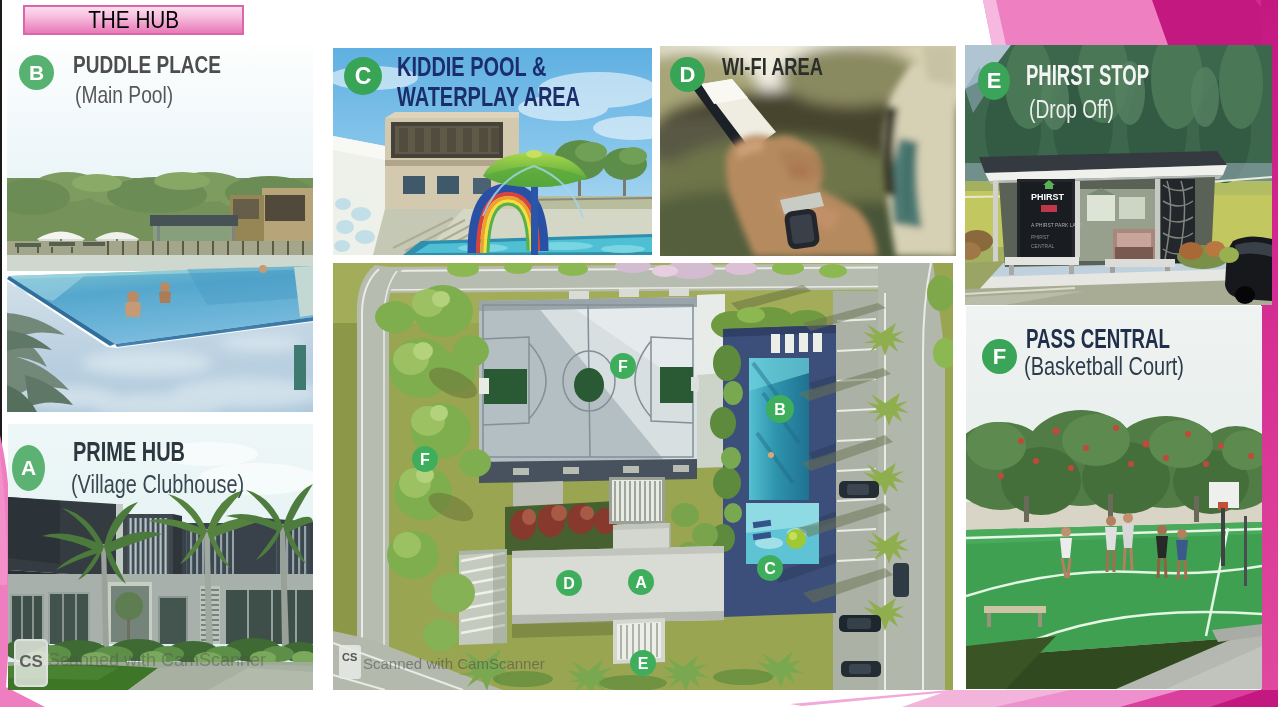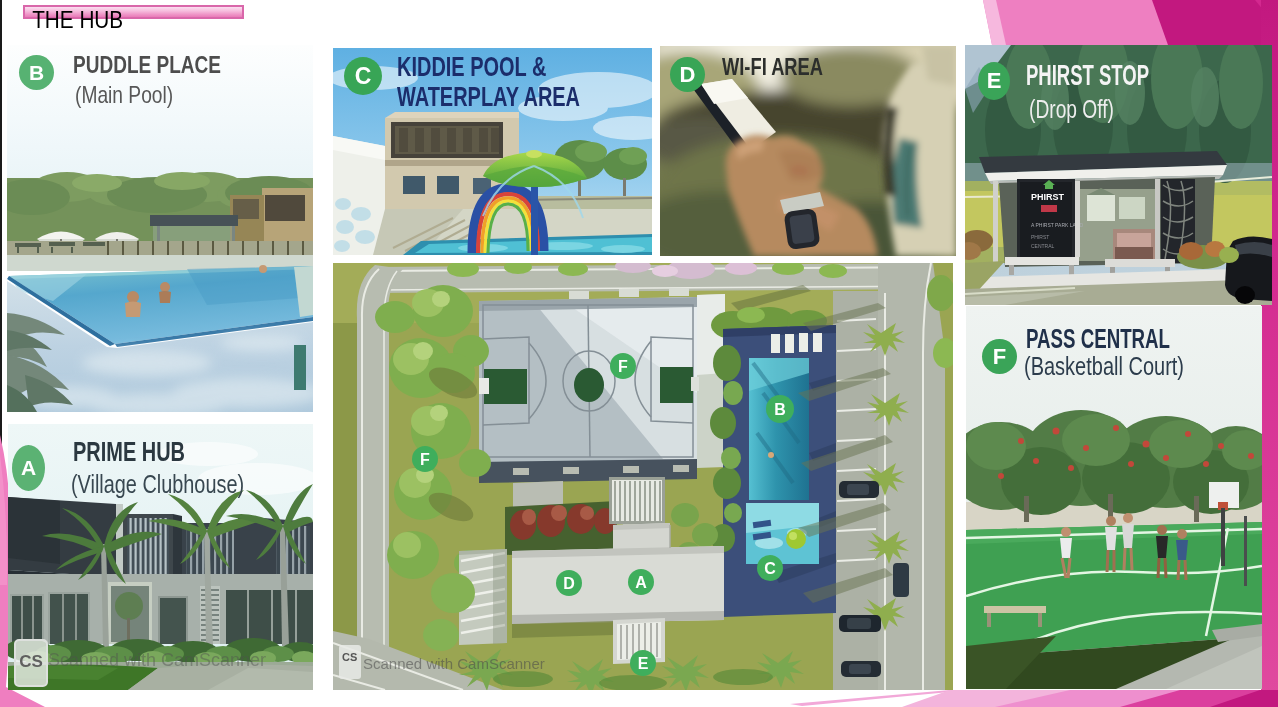--- a/index.html
+++ b/index.html
@@ -36,21 +36,21 @@
 </svg>
 </div>
 
 <div class="abs" style="left:0;top:425px;width:48px;height:282px;">
 <svg width="48" height="282" viewBox="0 0 48 282">
 <path d="M0,10 Q12,60 11,130 Q10,210 6,262 L45,282 L0,282 Z" fill="#ef7ec0"></path>
 <path d="M0,30 Q8,90 7,160 L0,160 Z" fill="#f598cd" opacity="0.7"></path>
 </svg>
 </div>
 
-<div class="abs" style="left:23px;top:5px;width:221px;height:14px;background:linear-gradient(180deg,#fbdef0 0%,#f6bede 38%,#ef97c8 72%,#e87ab8 100%);border:2px solid #d967aa;box-sizing:border-box;text-align:left;">
+<div class="abs" style="left:23px;top:5px;width:221px;height:30px;background:linear-gradient(180deg,#fbdef0 0%,#f6bede 38%,#ef97c8 72%,#e87ab8 100%);border:2px solid #d967aa;box-sizing:border-box;text-align:center;">
 <div style="font-size:24px;color:#000;line-height:26px;"><span style="display:inline-block;white-space:nowrap;transform:scaleX(0.864);transform-origin:center;">THE HUB</span></div>
 </div>
 
 <div class="abs" style="left:7px;top:45px;width:306px;height:367px;">
 <svg width="306" height="367" viewBox="0 0 306 367">
 <defs>
 <linearGradient id="bsky" x1="0" y1="0" x2="0" y2="1">
 <stop offset="0" stop-color="#fdfefe"></stop>
             <stop offset="0.6" stop-color="#eff7fa"></stop>
             <stop offset="1" stop-color="#e6f2f6"></stop>

